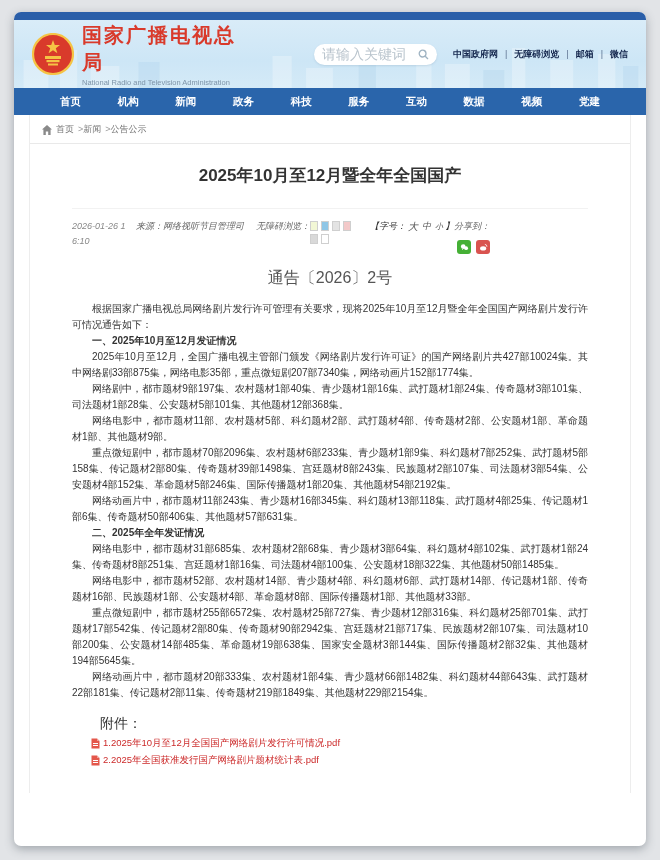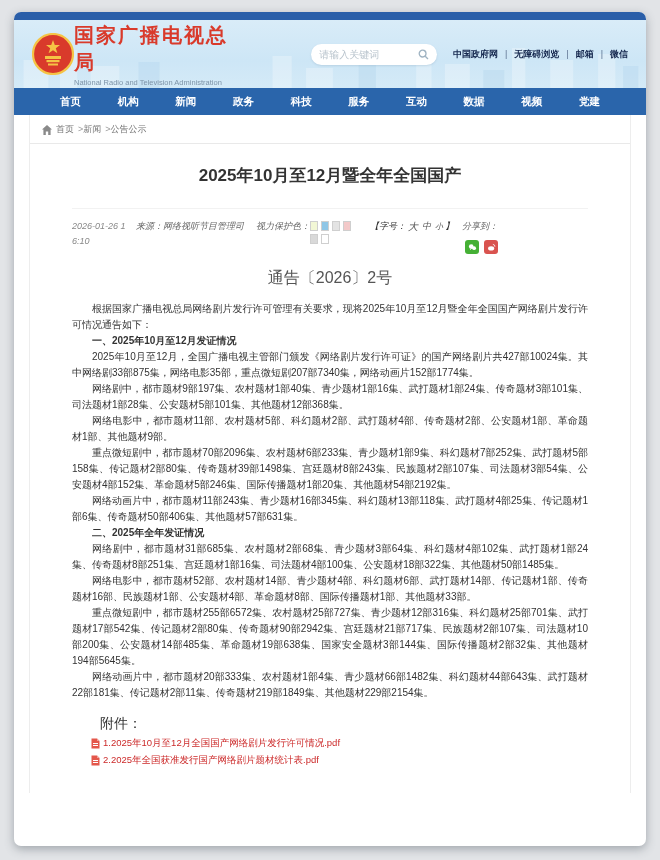--- a/index.html
+++ b/index.html
@@ -8,28 +8,28 @@
   body { background:#e2e4e7; }
   .page-card { margin:12px 14px; background:#ffffff; border-radius:7px;
     box-shadow:0 3px 10px rgba(80,90,100,.45); overflow:hidden; min-height:834px; }
 
   
   .top-strip { height:8px; background:#2a5ea8; }
   .site-header { position:relative; height:68px;
     background:linear-gradient(180deg,#d9ecf8 0%,#cde6f6 60%,#d4eaf7 100%); overflow:hidden; }
   .skyline { position:absolute; bottom:0; left:0; width:100%; height:46px; opacity:.55; }
   .header-inner { position:relative; display:flex; align-items:center; height:100%; padding:0 18px; }
-  .brand { display:flex; align-items:center; gap:0; }
+  .brand { display:flex; align-items:center; gap:8px; }
   .emblem { width:42px; height:42px; flex:none; }
   .brand-text .cn { font-size:20px; font-weight:bold; color:#d93a2b; letter-spacing:2px; }
   .brand-text .en { font-size:7.5px; color:#7d93a8; margin-top:2px; }
   .search-box { display:flex; align-items:center; justify-content:space-between;
     width:128px; height:21px; background:#ffffff; border-radius:11px;
     padding:0 8px; margin-left:66px; box-shadow:0 1px 2px rgba(120,150,180,.25); }
-  .search-box input { border:none; outline:none; width:92px; font-size:10px; color:#333; background:transparent; }
+  .search-box input { border:none; outline:none; width:92px; font-size:14px; color:#333; background:transparent; }
   .search-box input::placeholder { color:#b9c4cd; }
   .top-links { display:flex; margin-left:16px; }
   .top-links .tlink { font-size:9px; color:#14264d; font-weight:bold; cursor:pointer; white-space:nowrap; }
   .top-links .tlink:not(:last-child)::after { content:"|"; color:#5c7290; font-weight:normal; margin:0 7px; }
 
   
   .main-nav { display:flex; align-items:center; justify-content:space-between;
     height:27px; background:#2a65ab; padding:0 46px; }
   .nav-item { color:#ffffff; font-size:10.5px; font-weight:bold; cursor:pointer; }
 
@@ -52,21 +52,21 @@
   .meta-source { color:#666; margin-left:6px; white-space:nowrap; }
   .eye-group { display:flex; margin-left:12px; }
   .eye-label { color:#666; white-space:nowrap; }
   .eye-swatches { display:flex; flex-wrap:wrap; width:50px; gap:3px; margin-top:2px; }
   .swatch { width:8px; height:10px; border:1px solid #cfcfcf; cursor:pointer; }
   .fontsize-group { display:flex; margin-left:10px; color:#333; }
   .fs-opt { cursor:pointer; color:#555; margin:0 2px; }
   .fs-opt:nth-child(1) { font-size:10px; }
   .fs-opt:nth-child(2) { font-size:9px; }
   .fs-opt:nth-child(3) { font-size:8px; }
-  .share-group { margin-left:8px; }
+  .share-group { }
   .share-label { color:#666; white-space:nowrap; }
   .share-icons { display:flex; gap:5px; margin-top:6px; justify-content:flex-end; }
   .share-icon { width:14px; height:14px; border-radius:3px; display:flex;
     align-items:center; justify-content:center; cursor:pointer; }
   .share-icon svg { width:9px; height:9px; }
 
   .doc-number { text-align:center; font-size:16px; color:#555; margin-top:14px; }
 
   .body-text { margin-top:12px; }
   .body-text p { font-size:10px; color:#333; line-height:16px; text-indent:2em; text-align:justify; }
@@ -166,21 +166,21 @@
     <div class="article">
 
       <div class="article-title">
           <div>2025年10月至12月暨全年全国国产</div>
         </div>
 
       <div class="meta-row">
         <div class="meta-date">2026-01-26 16:10</div>
         <div class="meta-source">来源：网络视听节目管理司</div>
         <div class="eye-group">
-          <span class="eye-label">视力保护色：</span>
+          <span class="eye-label">无障碍浏览：</span>
           <span class="eye-swatches">
               <span class="swatch" style="background-color: rgb(242, 247, 213);"></span>
               <span class="swatch" style="background-color: rgb(143, 198, 230);"></span>
               <span class="swatch" style="background-color: rgb(227, 227, 227);"></span>
               <span class="swatch" style="background-color: rgb(243, 201, 201);"></span>
               <span class="swatch" style="background-color: rgb(217, 217, 217);"></span>
               <span class="swatch" style="background-color: rgb(255, 255, 255);"></span>
             </span>
         </div>
         <div class="fontsize-group">
@@ -216,21 +216,21 @@
 
       <div class="body-text">
           <p>根据国家广播电视总局网络剧片发行许可管理有关要求，现将2025年10月至12月暨全年全国国产网络剧片发行许可情况通告如下：</p>
           <p class="h">一、2025年10月至12月发证情况</p>
           <p>2025年10月至12月，全国广播电视主管部门颁发《网络剧片发行许可证》的国产网络剧片共427部10024集。其中网络剧33部875集，网络电影35部，重点微短剧207部7340集，网络动画片152部1774集。</p>
           <p>网络剧中，都市题材9部197集、农村题材1部40集、青少题材1部16集、武打题材1部24集、传奇题材3部101集、司法题材1部28集、公安题材5部101集、其他题材12部368集。</p>
           <p>网络电影中，都市题材11部、农村题材5部、科幻题材2部、武打题材4部、传奇题材2部、公安题材1部、革命题材1部、其他题材9部。</p>
           <p>重点微短剧中，都市题材70部2096集、农村题材6部233集、青少题材1部9集、科幻题材7部252集、武打题材5部158集、传记题材2部80集、传奇题材39部1498集、宫廷题材8部243集、民族题材2部107集、司法题材3部54集、公安题材4部152集、革命题材5部246集、国际传播题材1部20集、其他题材54部2192集。</p>
           <p>网络动画片中，都市题材11部243集、青少题材16部345集、科幻题材13部118集、武打题材4部25集、传记题材1部6集、传奇题材50部406集、其他题材57部631集。</p>
           <p class="h">二、2025年全年发证情况</p>
-          <p>网络剧中，都市题材31部685集、农村题材2部68集、青少题材3部64集、科幻题材4部102集、武打题材1部24集、传奇题材8部251集、宫廷题材1部16集、司法题材4部100集、公安题材18部322集、其他题材50部1485集。</p>
+          <p>网络电影中，都市题材31部685集、农村题材2部68集、青少题材3部64集、科幻题材4部102集、武打题材1部24集、传奇题材8部251集、宫廷题材1部16集、司法题材4部100集、公安题材18部322集、其他题材50部1485集。</p>
           <p>网络电影中，都市题材52部、农村题材14部、青少题材4部、科幻题材6部、武打题材14部、传记题材1部、传奇题材16部、民族题材1部、公安题材4部、革命题材8部、国际传播题材1部、其他题材33部。</p>
           <p>重点微短剧中，都市题材255部6572集、农村题材25部727集、青少题材12部316集、科幻题材25部701集、武打题材17部542集、传记题材2部80集、传奇题材90部2942集、宫廷题材21部717集、民族题材2部107集、司法题材10部200集、公安题材14部485集、革命题材19部638集、国家安全题材3部144集、国际传播题材2部32集、其他题材194部5645集。</p>
           <p>网络动画片中，都市题材20部333集、农村题材1部4集、青少题材66部1482集、科幻题材44部643集、武打题材22部181集、传记题材2部11集、传奇题材219部1849集、其他题材229部2154集。</p>
         </div>
 
       <div class="attachments">
         <div class="att-label">附件：</div>
         <div>
             <div class="att-link">
             <svg class="pdf-icon" viewBox="0 0 9 11">

